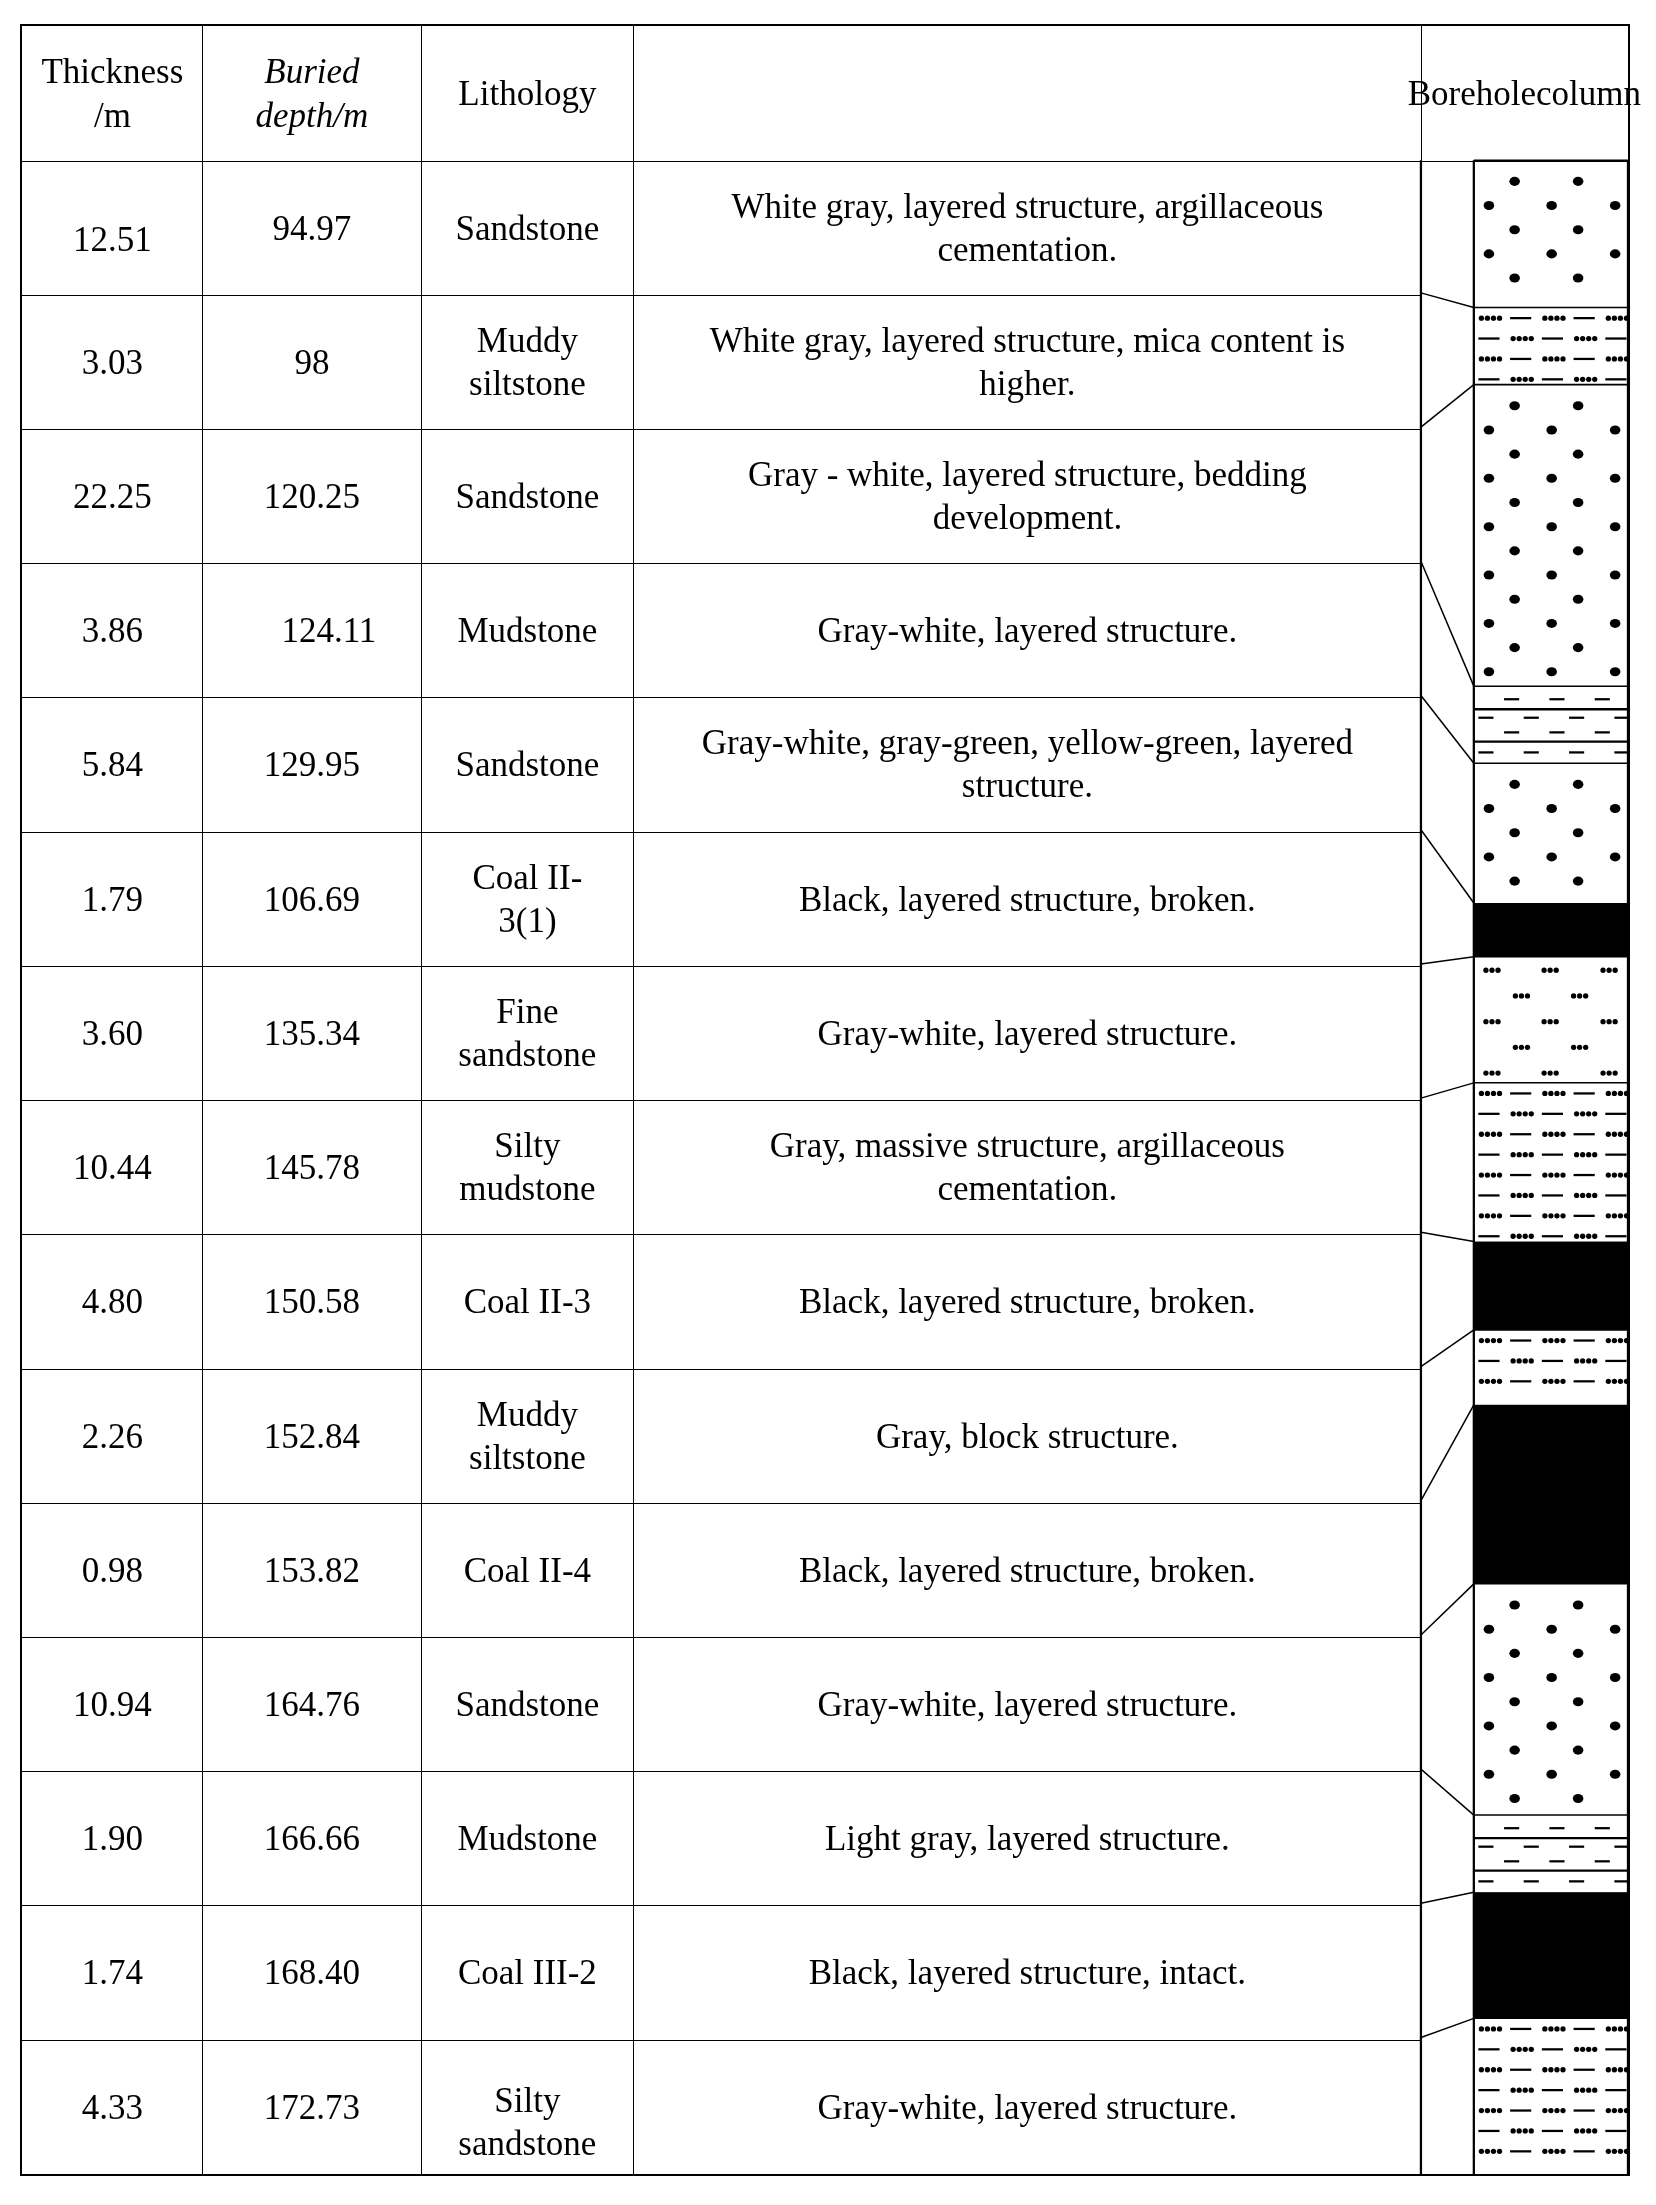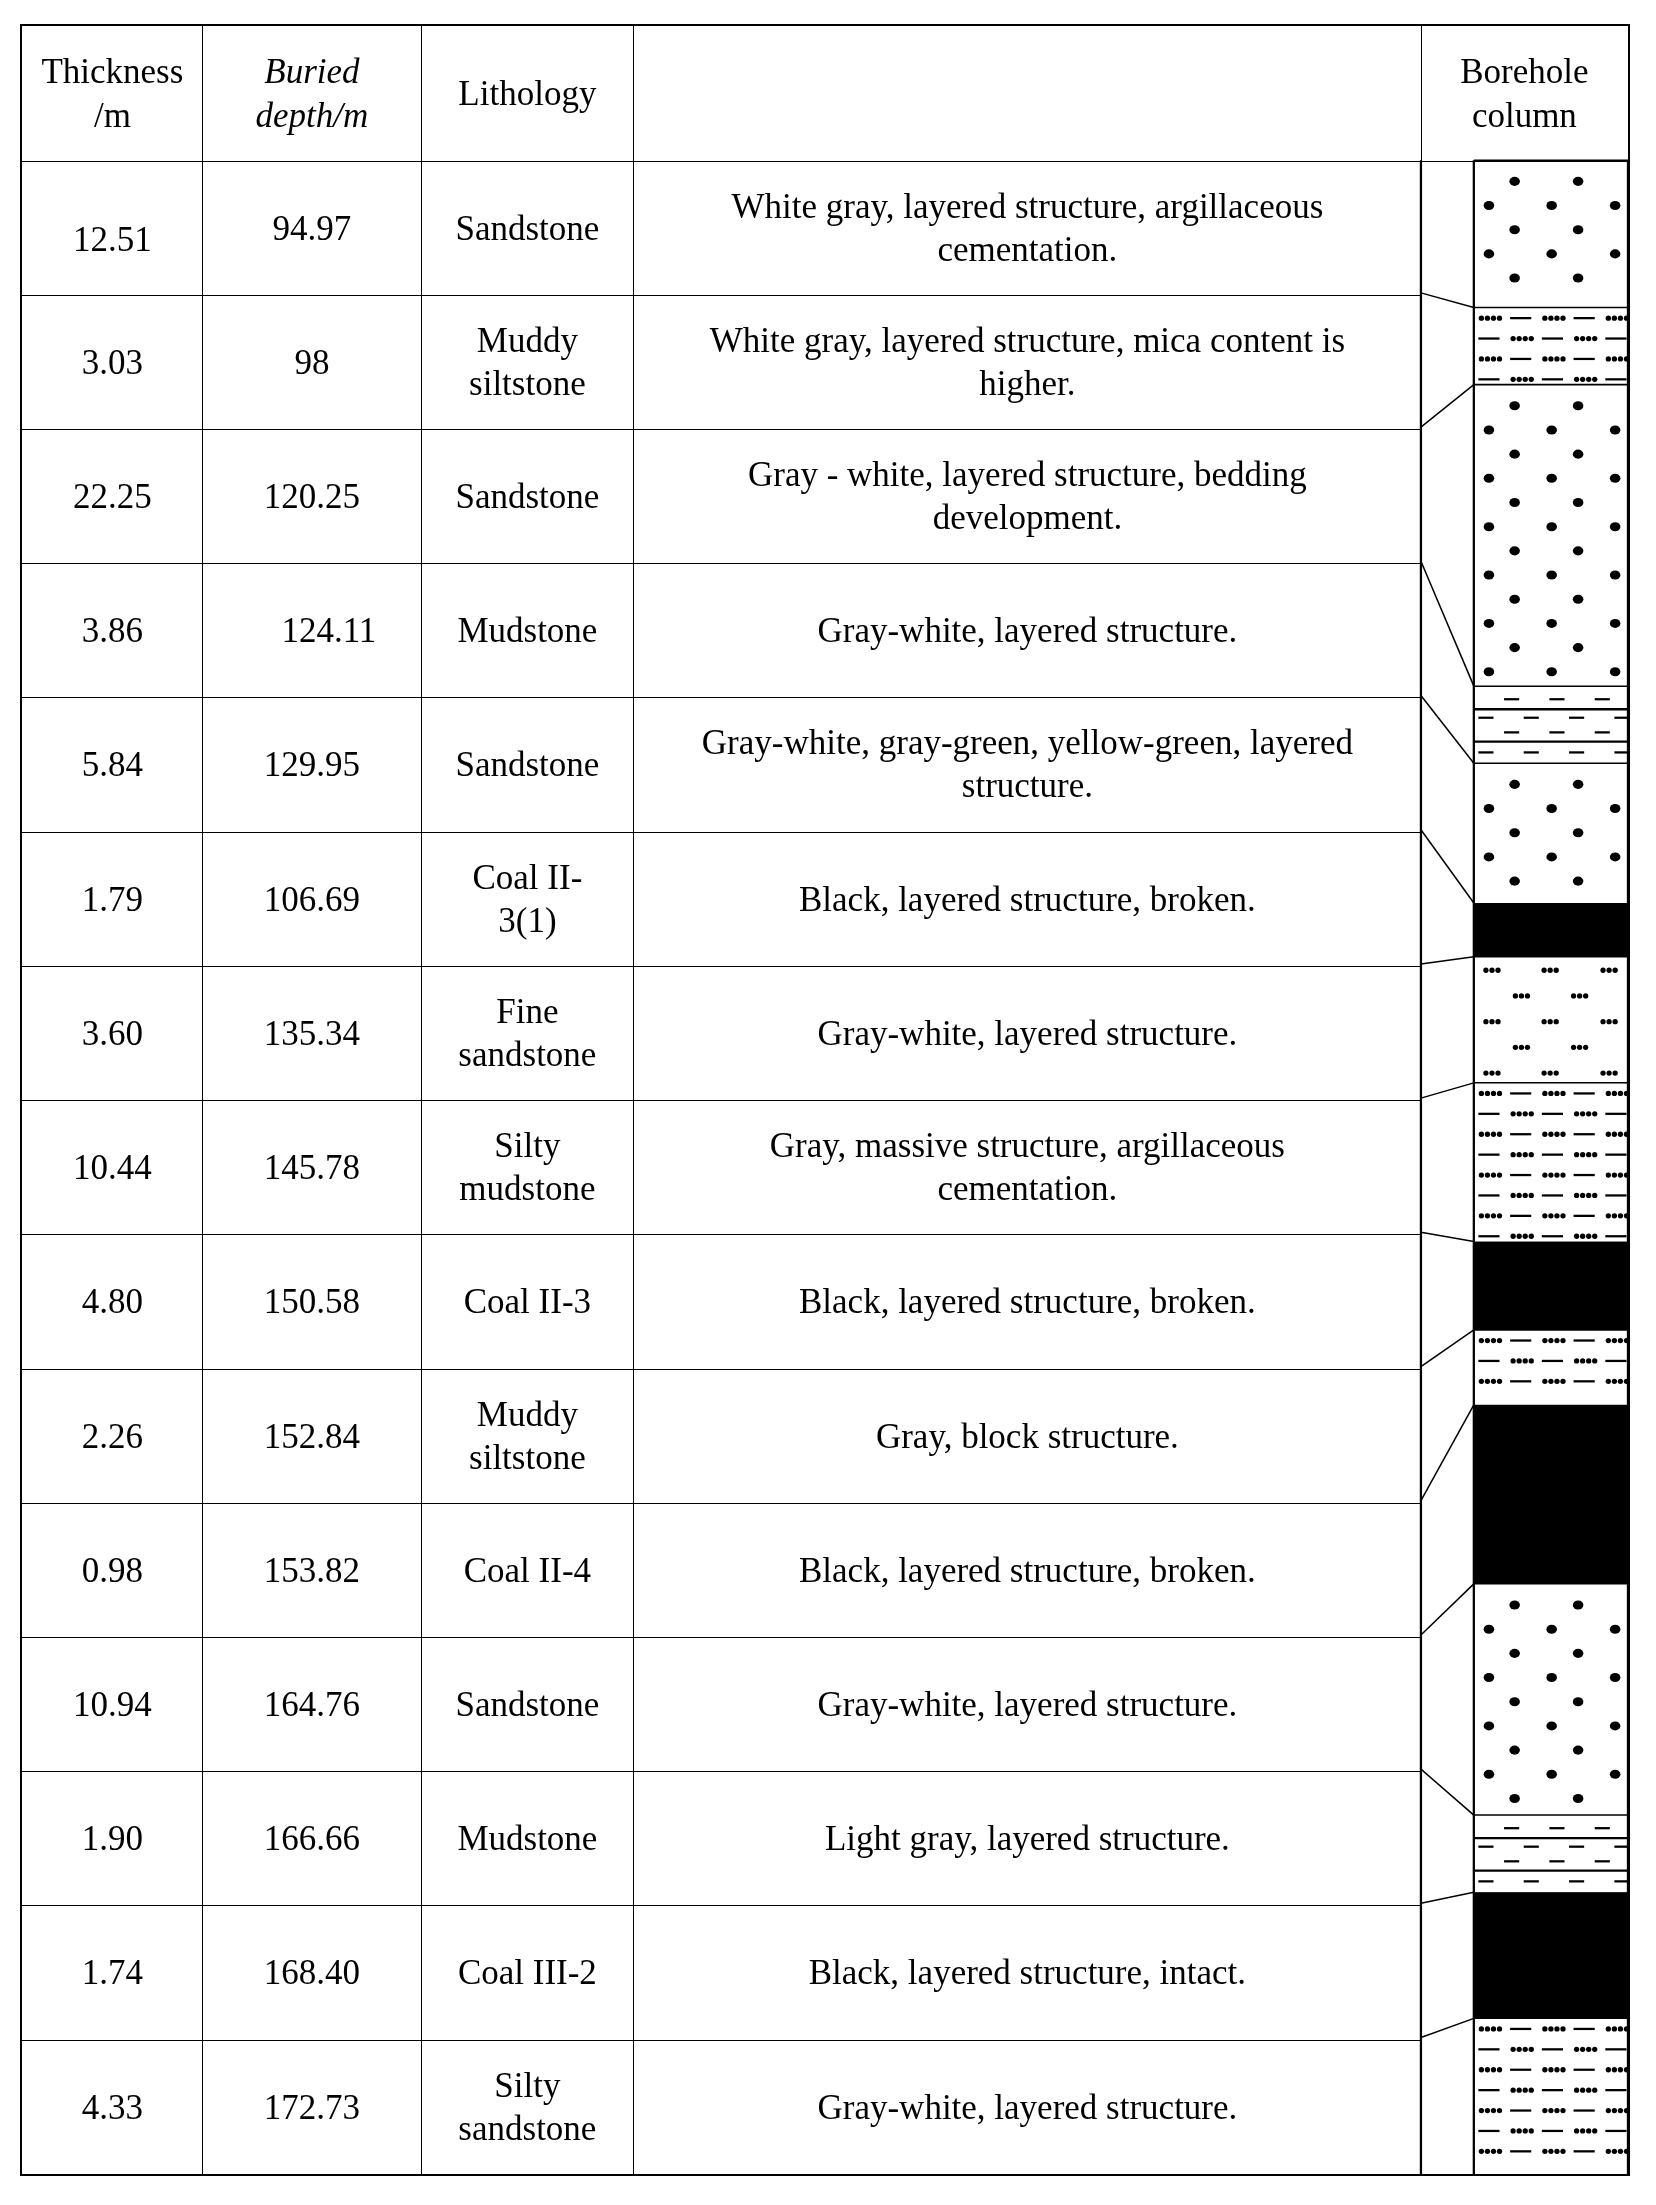--- a/index.html
+++ b/index.html
@@ -26,21 +26,21 @@
 
   <div class="cell hdr" style="left:0;top:0;width:180px;height:135px;flex-direction:column;">
     <span>Thickness</span>
     <span>/m</span>
   </div>
   <div class="cell hdr" style="left:180px;top:0;width:219px;height:135px;flex-direction:column;font-style:italic;">
     <span>Buried</span>
     <span>depth/m</span>
   </div>
   <div class="cell hdr" style="left:399px;top:0;width:212px;height:135px;">Lithology</div>
-  <div class="cell hdr" style="left:1399px;top:0;width:206px;height:135px;flex-direction:column;">
+  <div class="cell hdr" style="left:1399px;top:0;width:206px;height:135px;">
     <span>Borehole</span>
     <span>column</span>
   </div>
 
   <div id="rows">
       <div class="hline" style="top: 135px; width: 1399px;"></div>
       <div class="cell" style="left: 0px; top: 135px; width: 180px; height: 134px; margin-top: 11px;">12.51</div>
       <div class="cell" style="left: 180px; top: 135px; width: 219px; height: 134px;">94.97</div>
       <div class="cell" style="left: 399px; top: 135px; width: 212px; height: 134px; padding: 0px 30px;">Sandstone</div>
       <div class="cell" style="left: 611px; top: 135px; width: 788px; height: 134px; padding: 0px 68px;">White gray, layered structure, argillaceous cementation.</div>
@@ -105,21 +105,21 @@
       <div class="cell" style="left: 399px; top: 1745px; width: 212px; height: 134px; padding: 0px 30px;">Mudstone</div>
       <div class="cell" style="left: 611px; top: 1745px; width: 788px; height: 134px; padding: 0px 68px;">Light gray, layered structure.</div>
       <div class="hline" style="top: 1879px; width: 1399px;"></div>
       <div class="cell" style="left: 0px; top: 1879px; width: 180px; height: 134px;">1.74</div>
       <div class="cell" style="left: 180px; top: 1879px; width: 219px; height: 134px;">168.40</div>
       <div class="cell" style="left: 399px; top: 1879px; width: 212px; height: 134px; padding: 0px 30px;">Coal III-2</div>
       <div class="cell" style="left: 611px; top: 1879px; width: 788px; height: 134px; padding: 0px 68px;">Black, layered structure, intact.</div>
       <div class="hline" style="top: 2014px; width: 1399px;"></div>
       <div class="cell" style="left: 0px; top: 2014px; width: 180px; height: 134px;">4.33</div>
       <div class="cell" style="left: 180px; top: 2014px; width: 219px; height: 134px;">172.73</div>
-      <div class="cell" style="left: 399px; top: 2014px; width: 212px; height: 134px; padding: 0px 30px;">Silty sandstone</div>
+      <div class="cell" style="left: 399px; top: 2014px; width: 212px; height: 164px; padding: 0px 30px;">Silty sandstone</div>
       <div class="cell" style="left: 611px; top: 2014px; width: 788px; height: 134px; padding: 0px 68px;">Gray-white, layered structure.</div>
       <div class="hline" style="top: 135px; width: 1605px;"></div>
     </div>
 </div>
 
 <svg id="column-svg" width="1657" height="2205" viewBox="0 0 2192 2918">
     <ellipse cx="2004" cy="240" rx="7" ry="6" fill="#000"></ellipse>
     <ellipse cx="2088" cy="240" rx="7" ry="6" fill="#000"></ellipse>
     <ellipse cx="1970" cy="272" rx="7" ry="6" fill="#000"></ellipse>
     <ellipse cx="2053" cy="272" rx="7" ry="6" fill="#000"></ellipse>

